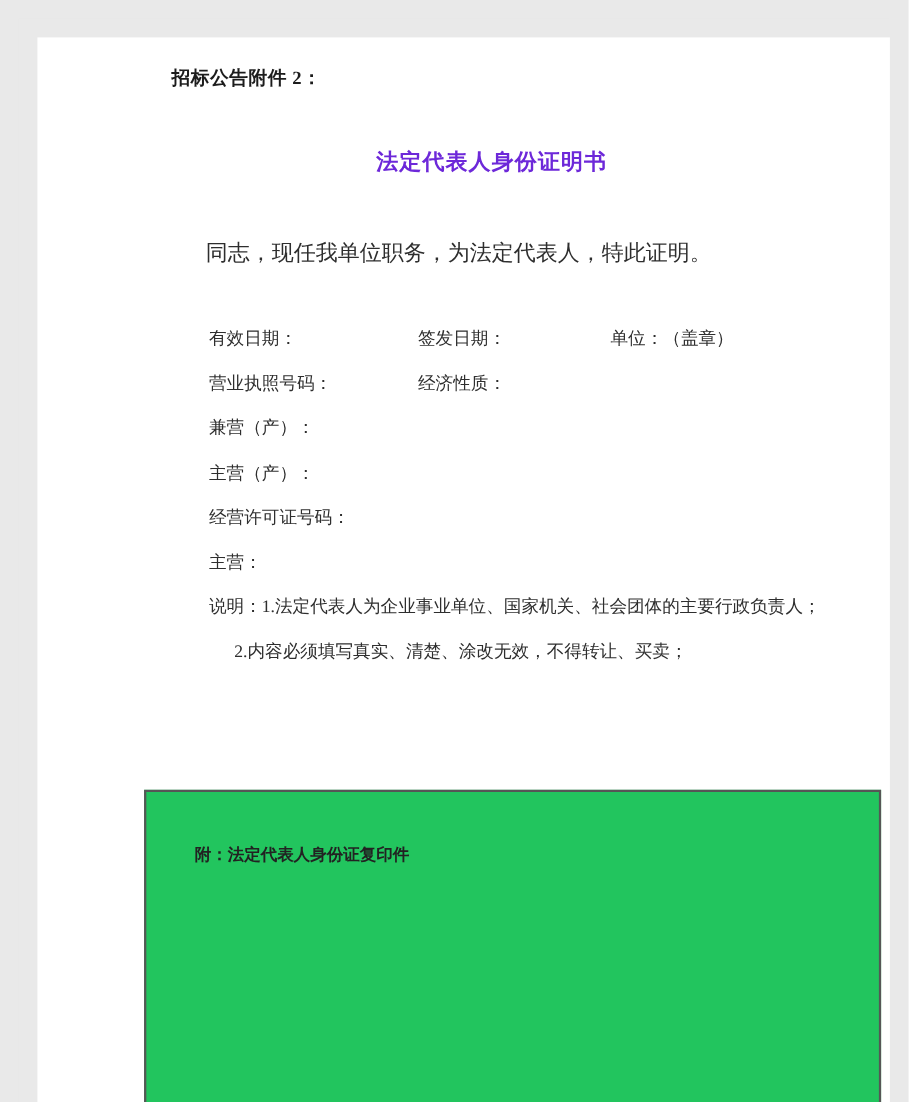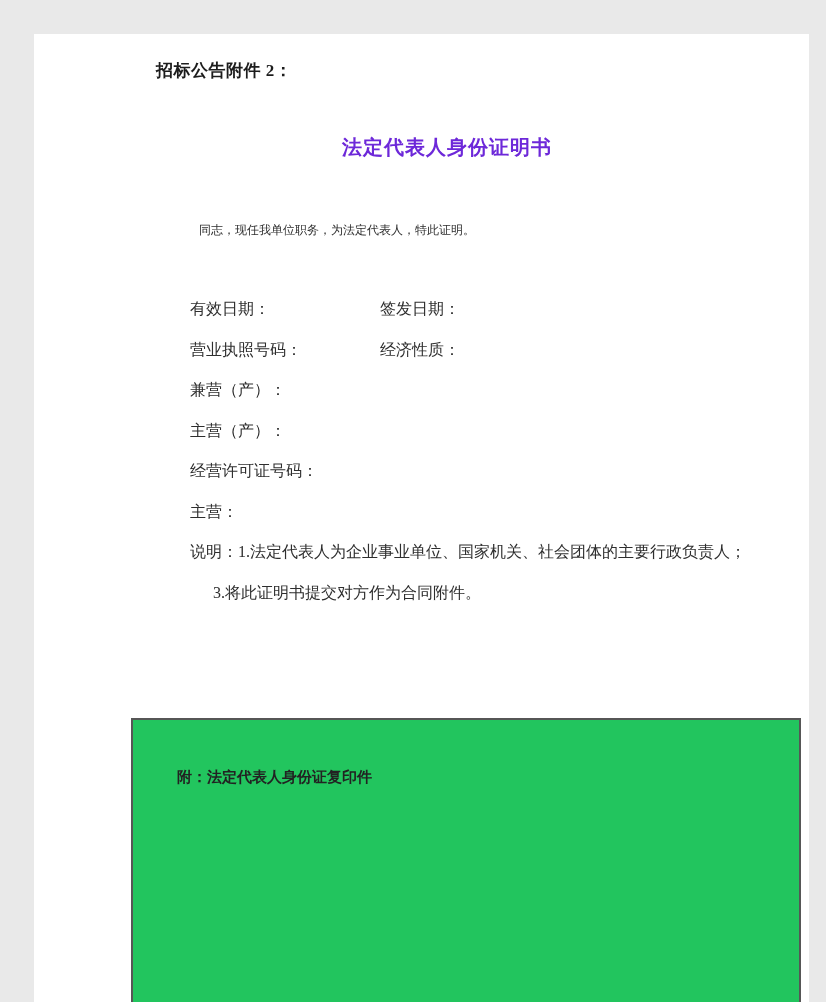--- a/index.html
+++ b/index.html
@@ -29,23 +29,23 @@
     right: 0;
     top: 83px;
     text-align: center;
     font-size: 20px;
     font-weight: bold;
     color: #6d28d9;
     letter-spacing: 1px;
   }
   .intro {
     position: absolute;
-    left: 148px;
+    left: 136px;
     top: 168px;
-    font-size: 12px;
+    font-size: 20px;
     line-height: 22px;
   }
   .form-area {
     position: absolute;
     left: 105px;
     top: 213px;
     right: 30px;
   }
   .row {
     display: flex;
@@ -84,20 +84,21 @@
 
   <div class="doc-title">法定代表人身份证明书</div>
 
   <p class="intro">同志，现任我单位职务，为法定代表人，特此证明。</p>
 
   <div class="form-area">
 
     <div class="row">
       <span class="c1">有效日期：</span>
       <span class="c2">签发日期：</span>
+      <span class="c3">单位：（盖章）</span>
     </div>
 
 
     <div class="row">
       <span class="c1">营业执照号码：</span>
       <span class="c2">经济性质：</span>
       <span class="c3"></span>
     </div>
 
     <div class="row">
@@ -114,24 +115,24 @@
 
     <div class="row">
       <span class="c1">主营：</span>
     </div>
 
 
     <div class="row note-row">
       <span>说明：1.法定代表人为企业事业单位、国家机关、社会团体的主要行政负责人；</span>
     </div>
 
+    <div class="row note-row note-indent">
+      <span>2.内容必须填写真实、清楚、涂改无效，不得转让、买卖；</span>
+    </div>
 
-    <div class="row note-row note-indent">
-      <span>3.将此证明书提交对方作为合同附件。</span>
-    </div>
 
   </div>
 
   <div class="attachment-box">
     <div class="box-label">附：法定代表人身份证复印件</div>
   </div>
 
 </div>
 
 </body></html>

